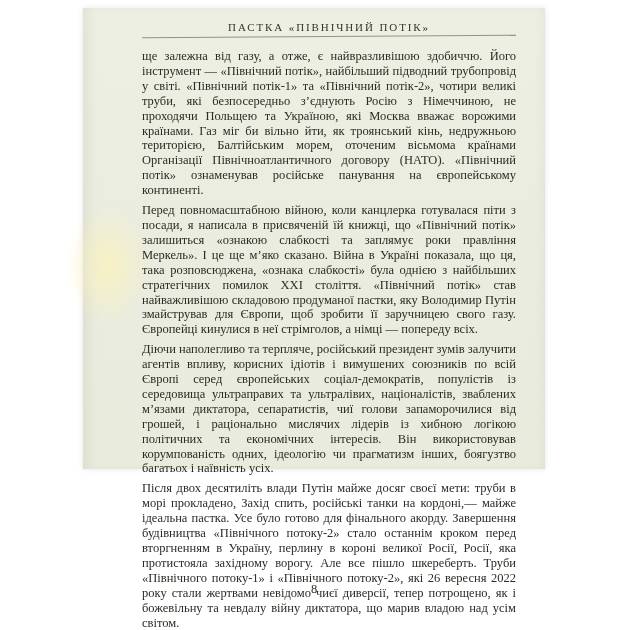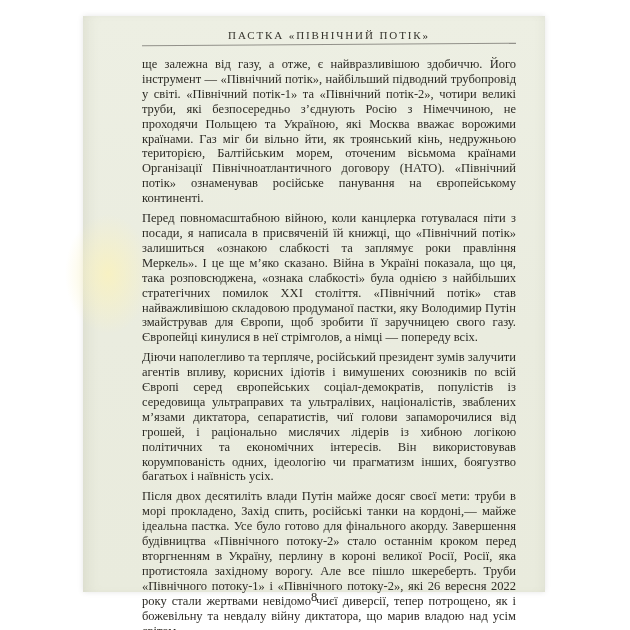--- a/index.html
+++ b/index.html
@@ -11,23 +11,23 @@
   .photo {
     position: relative;
     width: 630px;
     height: 630px;
     background: #ffffff;
     overflow: hidden;
   }
   .page {
     position: absolute;
     left: 83px;
-    top: 16px;
+    top: 8px;
     width: 462px;
-    height: 576px;
+    height: 461px;
     background: linear-gradient(180deg, #edefe3 0%, #eaecdf 55%, #e9ebdd 100%);
     box-shadow:
       0 0 6px rgba(0,0,0,0.10),
       inset 10px 0 16px -10px rgba(110,110,85,0.18),
       inset -8px 0 14px -10px rgba(110,110,85,0.12);
   }
   .glare {
     position: absolute;
     left: -18px;
     top: 198px;

